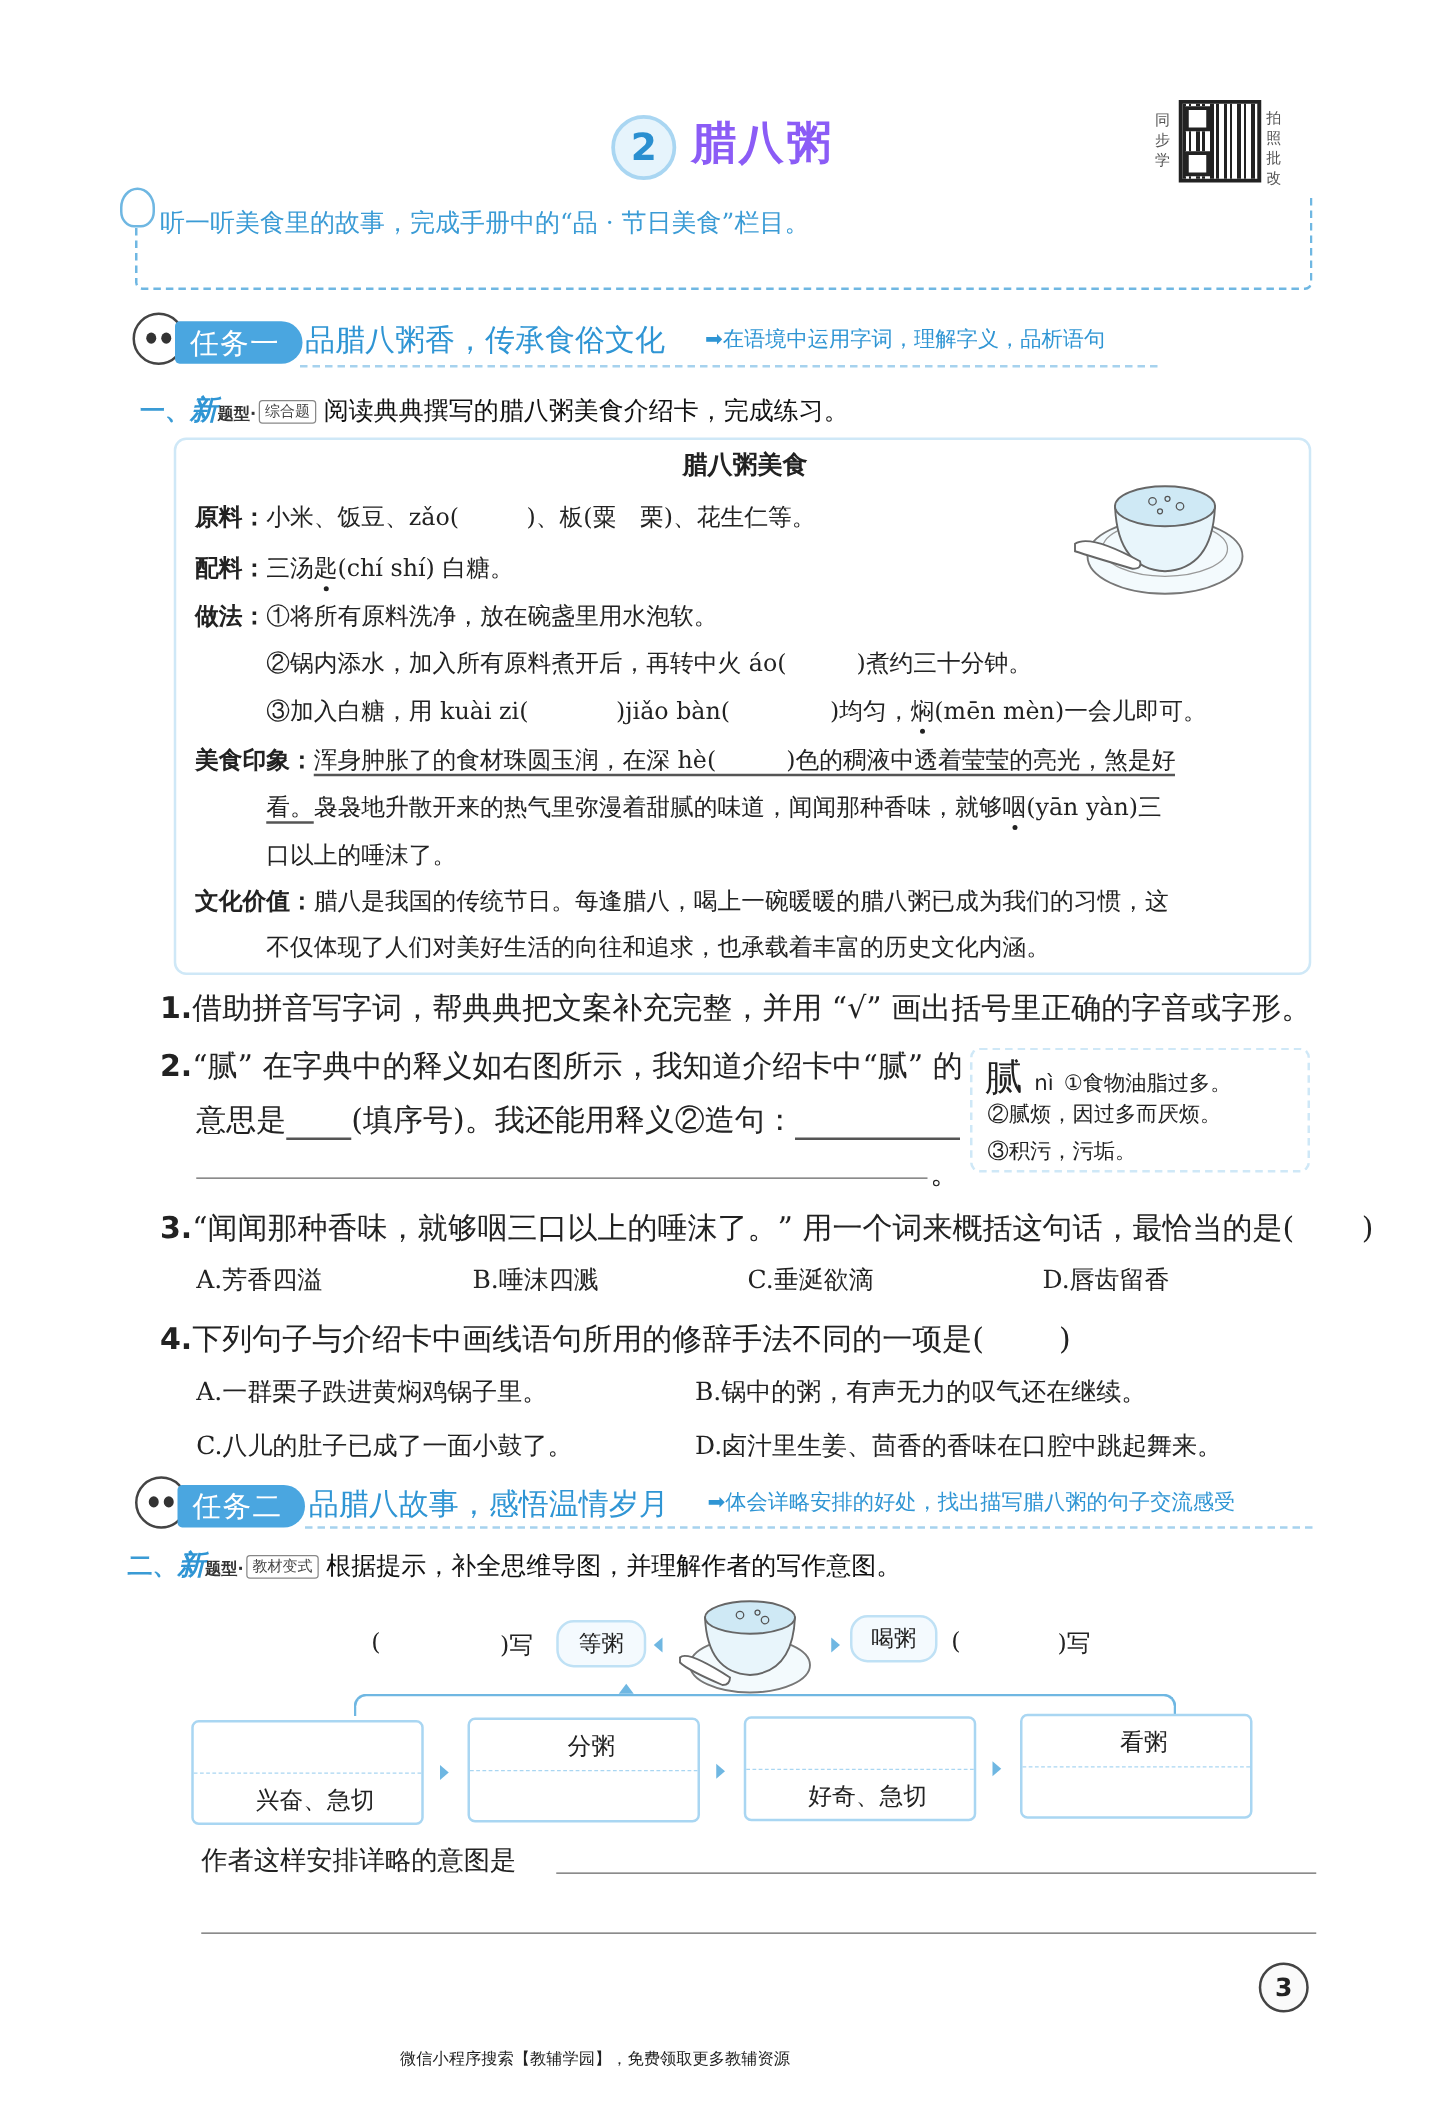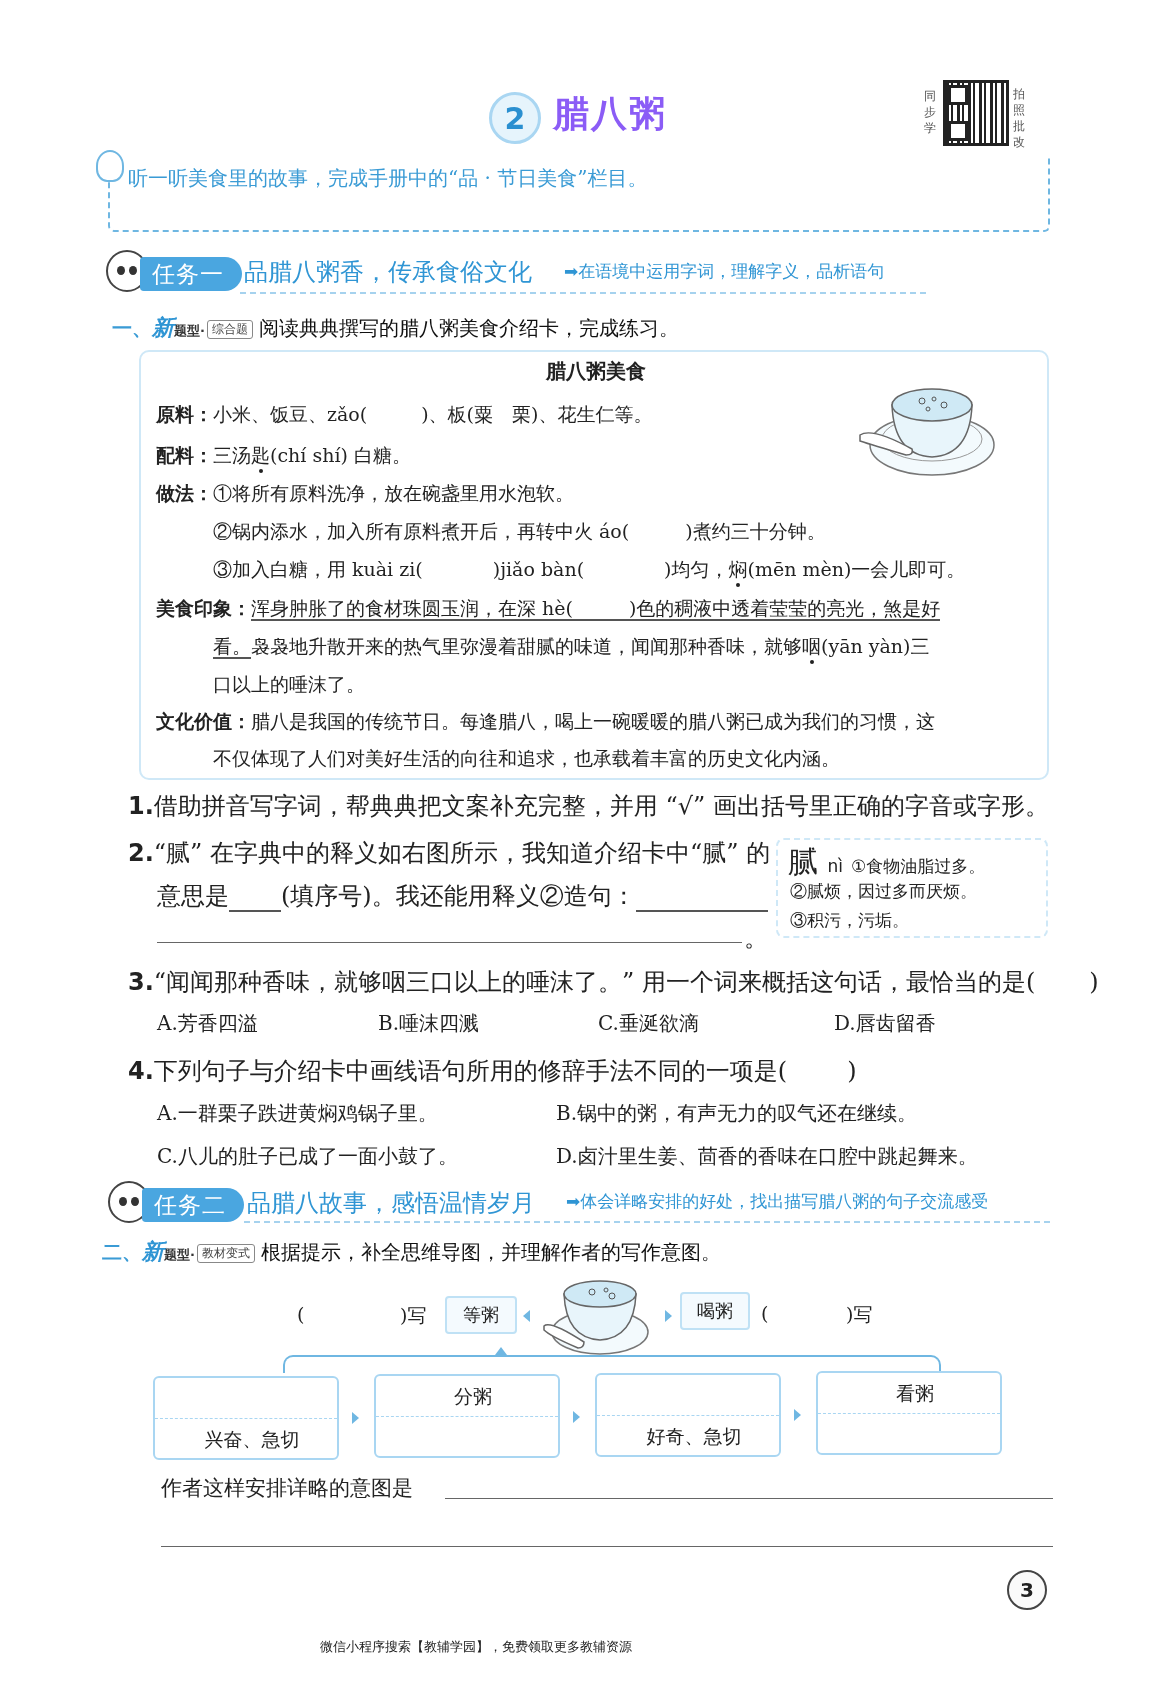--- a/index.html
+++ b/index.html
@@ -48,21 +48,21 @@
   .dot { position: relative; }
   .dot::after { content:""; position:absolute; left:50%; bottom:-7px; width:4px; height:4px; margin-left:-2px; border-radius:50%; background:#222; }
   .bowl { left: 852px; top: 365px; width: 150px; height: 120px; }
   
   .qline { font-size: 24px; white-space: nowrap; font-family: "DejaVu Serif", serif; }
   .qn { font-weight: bold; font-family: "DejaVu Sans", sans-serif; }
   .dict { left: 776px; top: 838px; width: 272px; height: 100px; border: 2px dashed #cfe8f7; border-radius: 8px; }
   .dict-line { font-size: 17px; white-space: nowrap; }
   .opt { font-size: 20px; white-space: nowrap; }
   
-  .mm-box { height: 38px; border: 2px solid #bfe1f5; border-radius: 4px; background: #f4fafe; font-size: 18px; display: flex; align-items: center; justify-content: center; font-family: "DejaVu Sans", sans-serif; }
+  .mm-box { height: 38px; border: 2px solid #bfe1f5; border-radius: 14px; background: #f4fafe; font-size: 18px; display: flex; align-items: center; justify-content: center; font-family: "DejaVu Sans", sans-serif; }
   .mm-card { width: 186px; height: 84px; border: 2px solid #a9d6f2; border-radius: 6px; }
   .mm-card .mid { position: absolute; left: 0; right: 0; top: 40px; border-top: 1px dashed #a9d6f2; }
   .mm-card .top, .mm-card .bot { position: absolute; left: 0; right: 0; text-align: center; font-size: 19px; margin-left: 12px; }
   .mm-card .top { top: 8px; } .mm-card .bot { top: 49px; }
   .arrow { width: 0; height: 0; border-top: 6px solid transparent; border-bottom: 6px solid transparent; border-left: 7px solid #6fb7e2; }
   .brace { border: 2px solid #6fb7e2; border-bottom: none; border-radius: 10px 10px 0 0; }
   .answer-line { border-bottom: 1px solid #666; }
   .page-num { left: 1007px; top: 1570px; width: 40px; height: 40px; border-radius: 50%; border: 2px solid #444; background:#fafafa; font-weight: bold; font-size: 20px; display:flex; align-items:center; justify-content:center; font-family: "DejaVu Sans", sans-serif; }
   .footer { left: 0; width: 952px; top: 1638px; text-align: center; font-size: 13px; font-family: "DejaVu Sans", sans-serif; color: #222; }
 </style>

